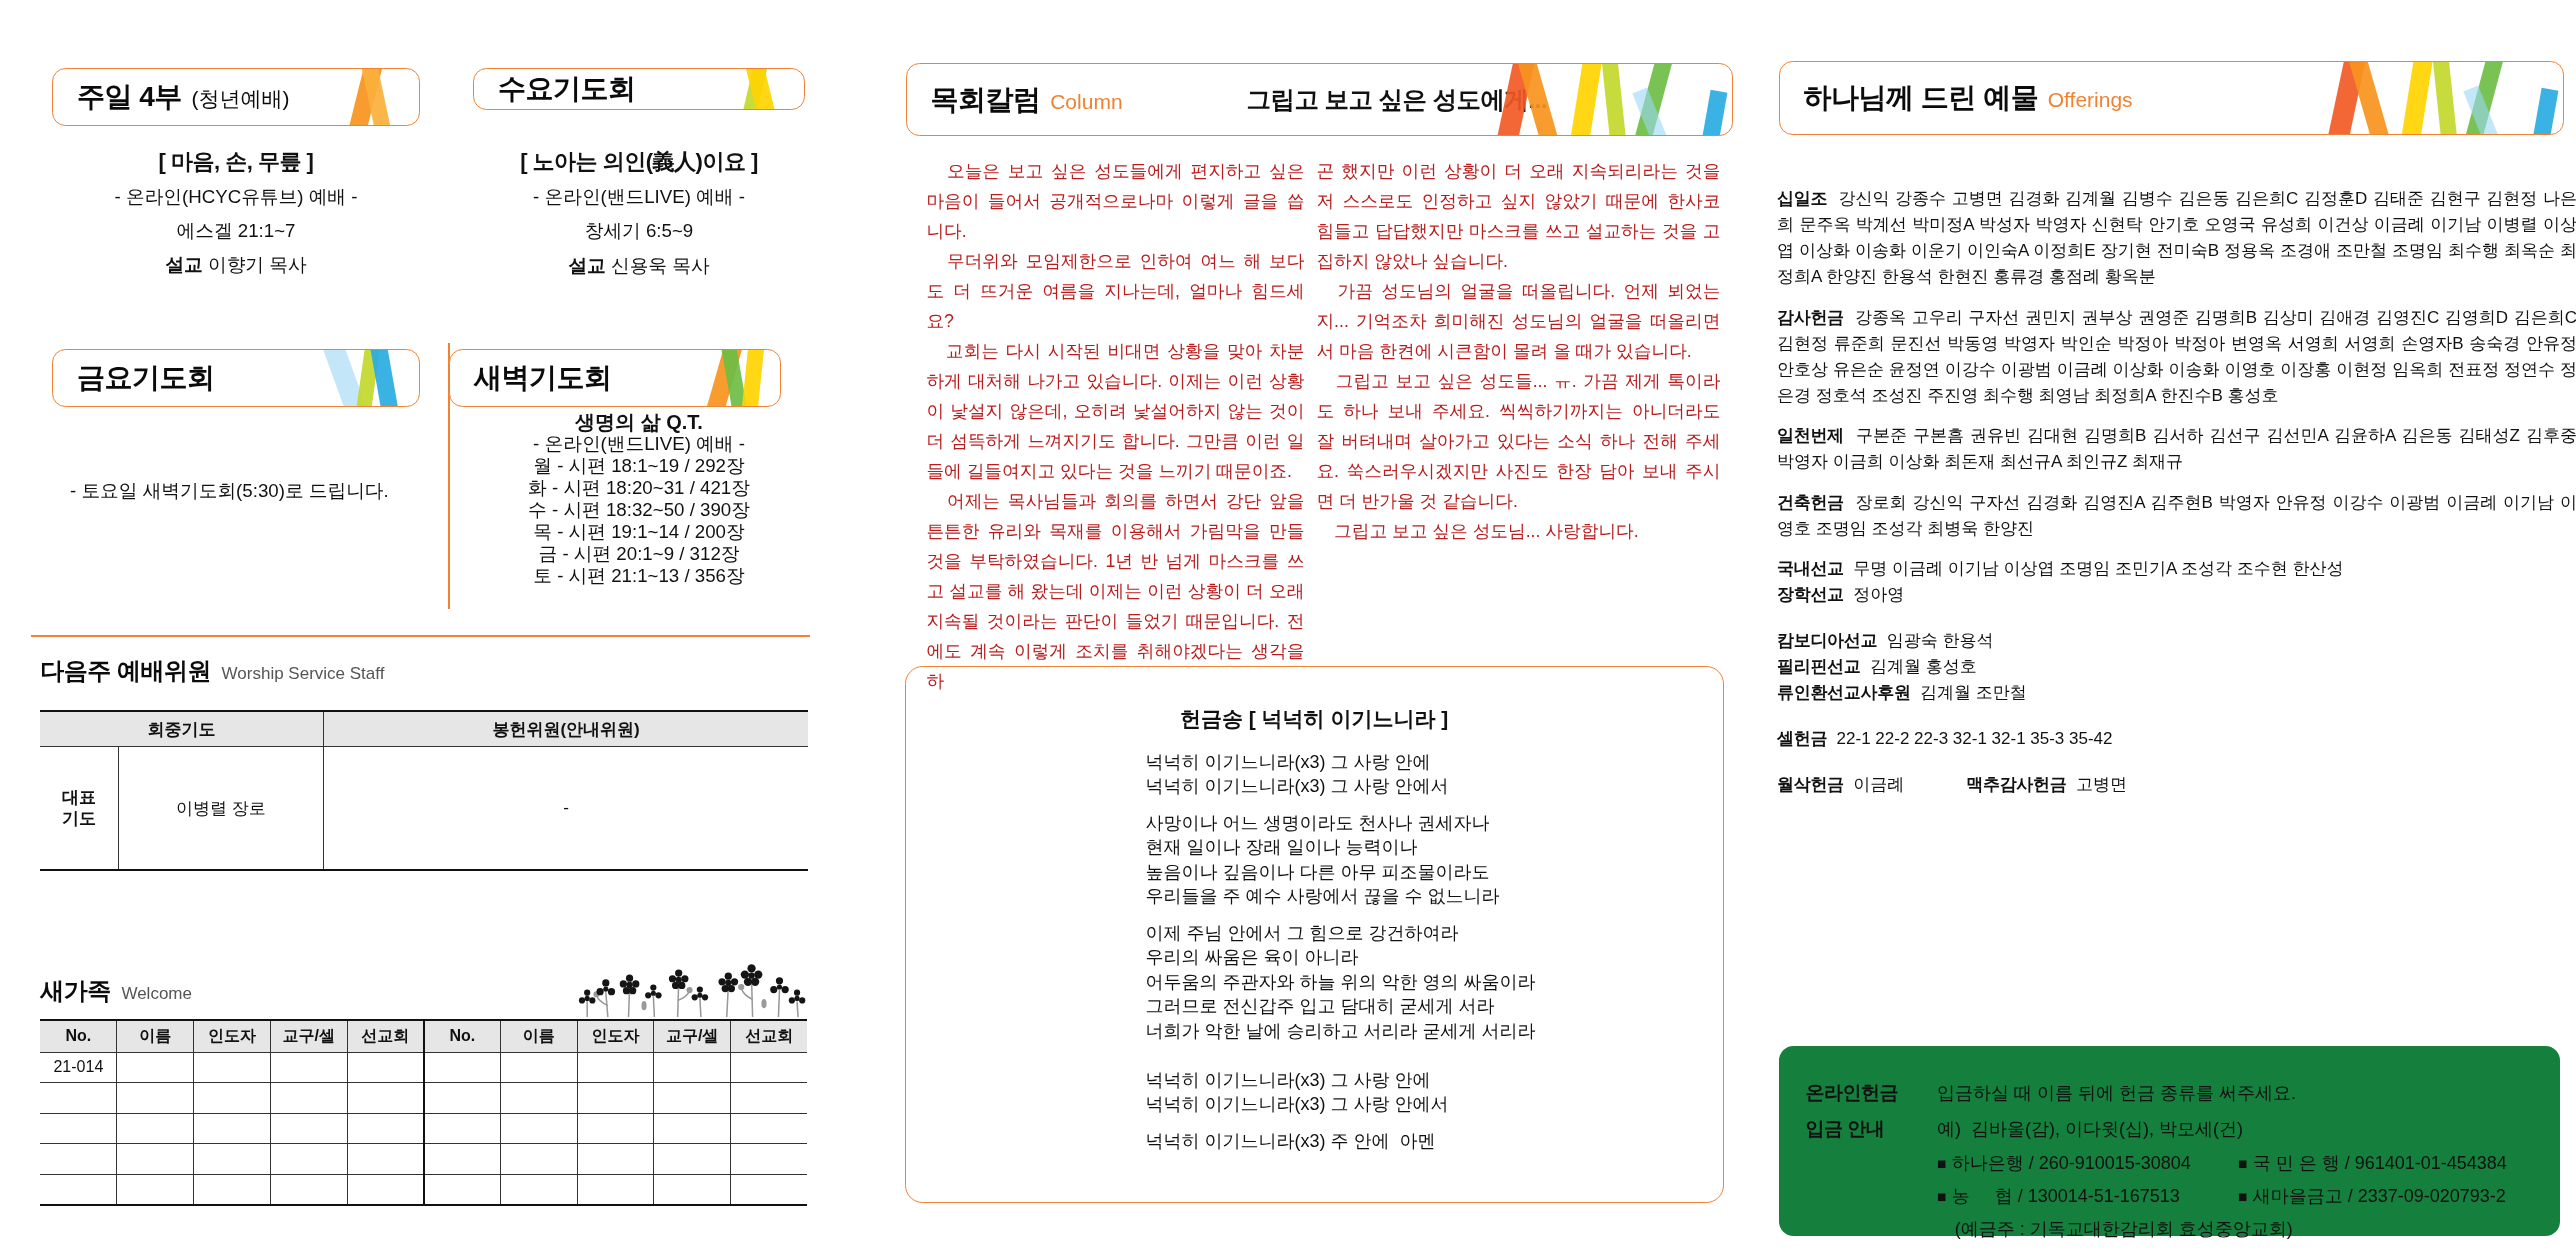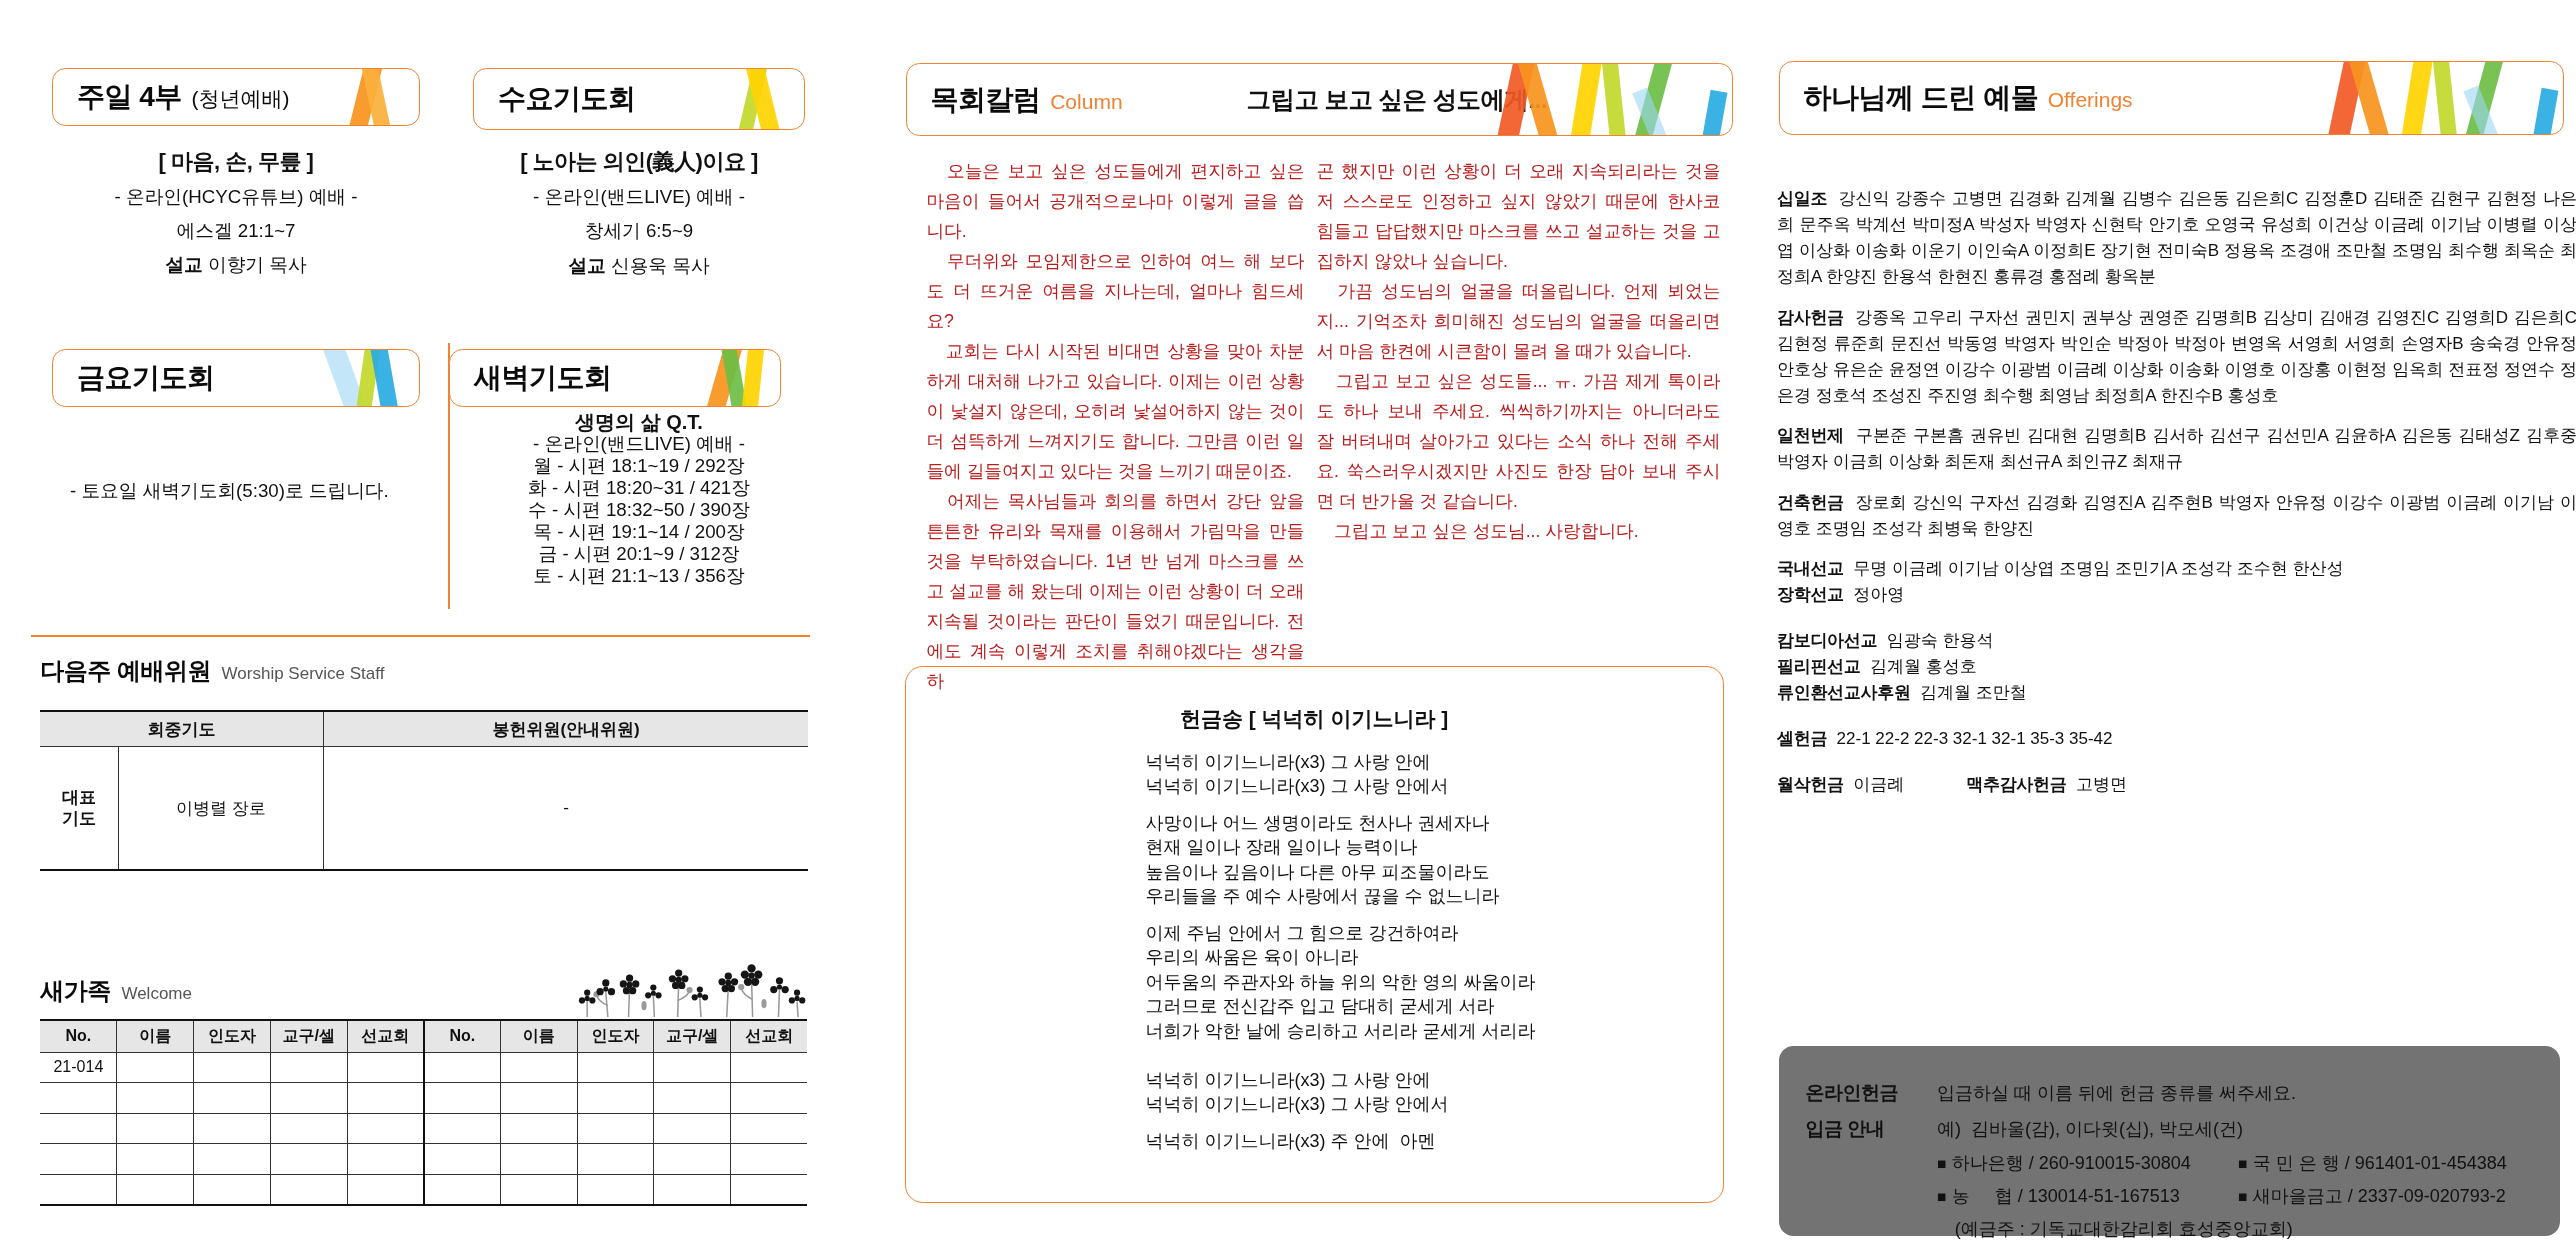--- a/index.html
+++ b/index.html
@@ -63,21 +63,21 @@
   .song-line:empty{min-height:12.5px;height:12.5px;}
 
   
   .offerings{position:absolute;top:186px;left:1px;width:800px;font-size:17px;line-height:26px;text-align:justify;}
   .offerings p{margin:0 0 0 0;}
   .offerings p.gap{margin-top:14.5px;}
   .offerings p.gap-lg{margin-top:20px;}
   .offerings b{font-weight:800;letter-spacing:-0.3px;}
   .off-pair b{font-weight:800;}
   .off-pair .second{margin-left:62px;}
-  .online-box{position:absolute;background:#737373;border-radius:14.5px;box-sizing:border-box;padding:29px 21px 15.6px 27px;}
+  .online-box{position:absolute;background:#15803d;border-radius:14.5px;box-sizing:border-box;padding:29px 21px 15.6px 27px;}
   .online-grid{display:grid;grid-template-columns:117px 1fr;column-gap:14.5px;row-gap:0;}
   .online-label{font-weight:800;font-size:19px;line-height:36px;letter-spacing:-0.5px;}
   .online-text{font-size:18px;line-height:36px;}
   .bank-row{display:flex;font-size:18px;line-height:32px;}
   .bank{width:301px;white-space:nowrap;}
   .bank .bullet{font-size:15.6px;margin-right:5.2px;}
   .holder-line{font-size:18px;line-height:32px;padding-left:17.7px;}
 </style>
 </head>
 <body>
@@ -88,21 +88,21 @@
     <div class="titlewrap">
       <span class="hbox-title">주일 4부</span>
       <span class="hbox-sub">(청년예배)</span>
     </div>
     <div>
       <div class="rb c-or" style="right:49px;width:17.7px;transform:rotate(14deg);"></div>
       <div class="rb c-or2" style="right:31px;width:15.6px;transform:rotate(-12deg);"></div>
     </div>
   </div>
 
-  <div class="hbox" style="left:442px;top:68px;width:332px;height:62px;">
+  <div class="hbox" style="left:442px;top:68px;width:332px;height:42px;">
     <div class="titlewrap">
       <span class="hbox-title">수요기도회</span>
     </div>
     <div>
       <div class="rb c-yg" style="right:49px;width:13.5px;transform:rotate(13deg);"></div>
       <div class="rb c-yl" style="right:28.6px;width:17.7px;transform:rotate(-14deg);"></div>
     </div>
   </div>
 
   <div class="svc" style="left:21px;top:148px;width:368px;">

